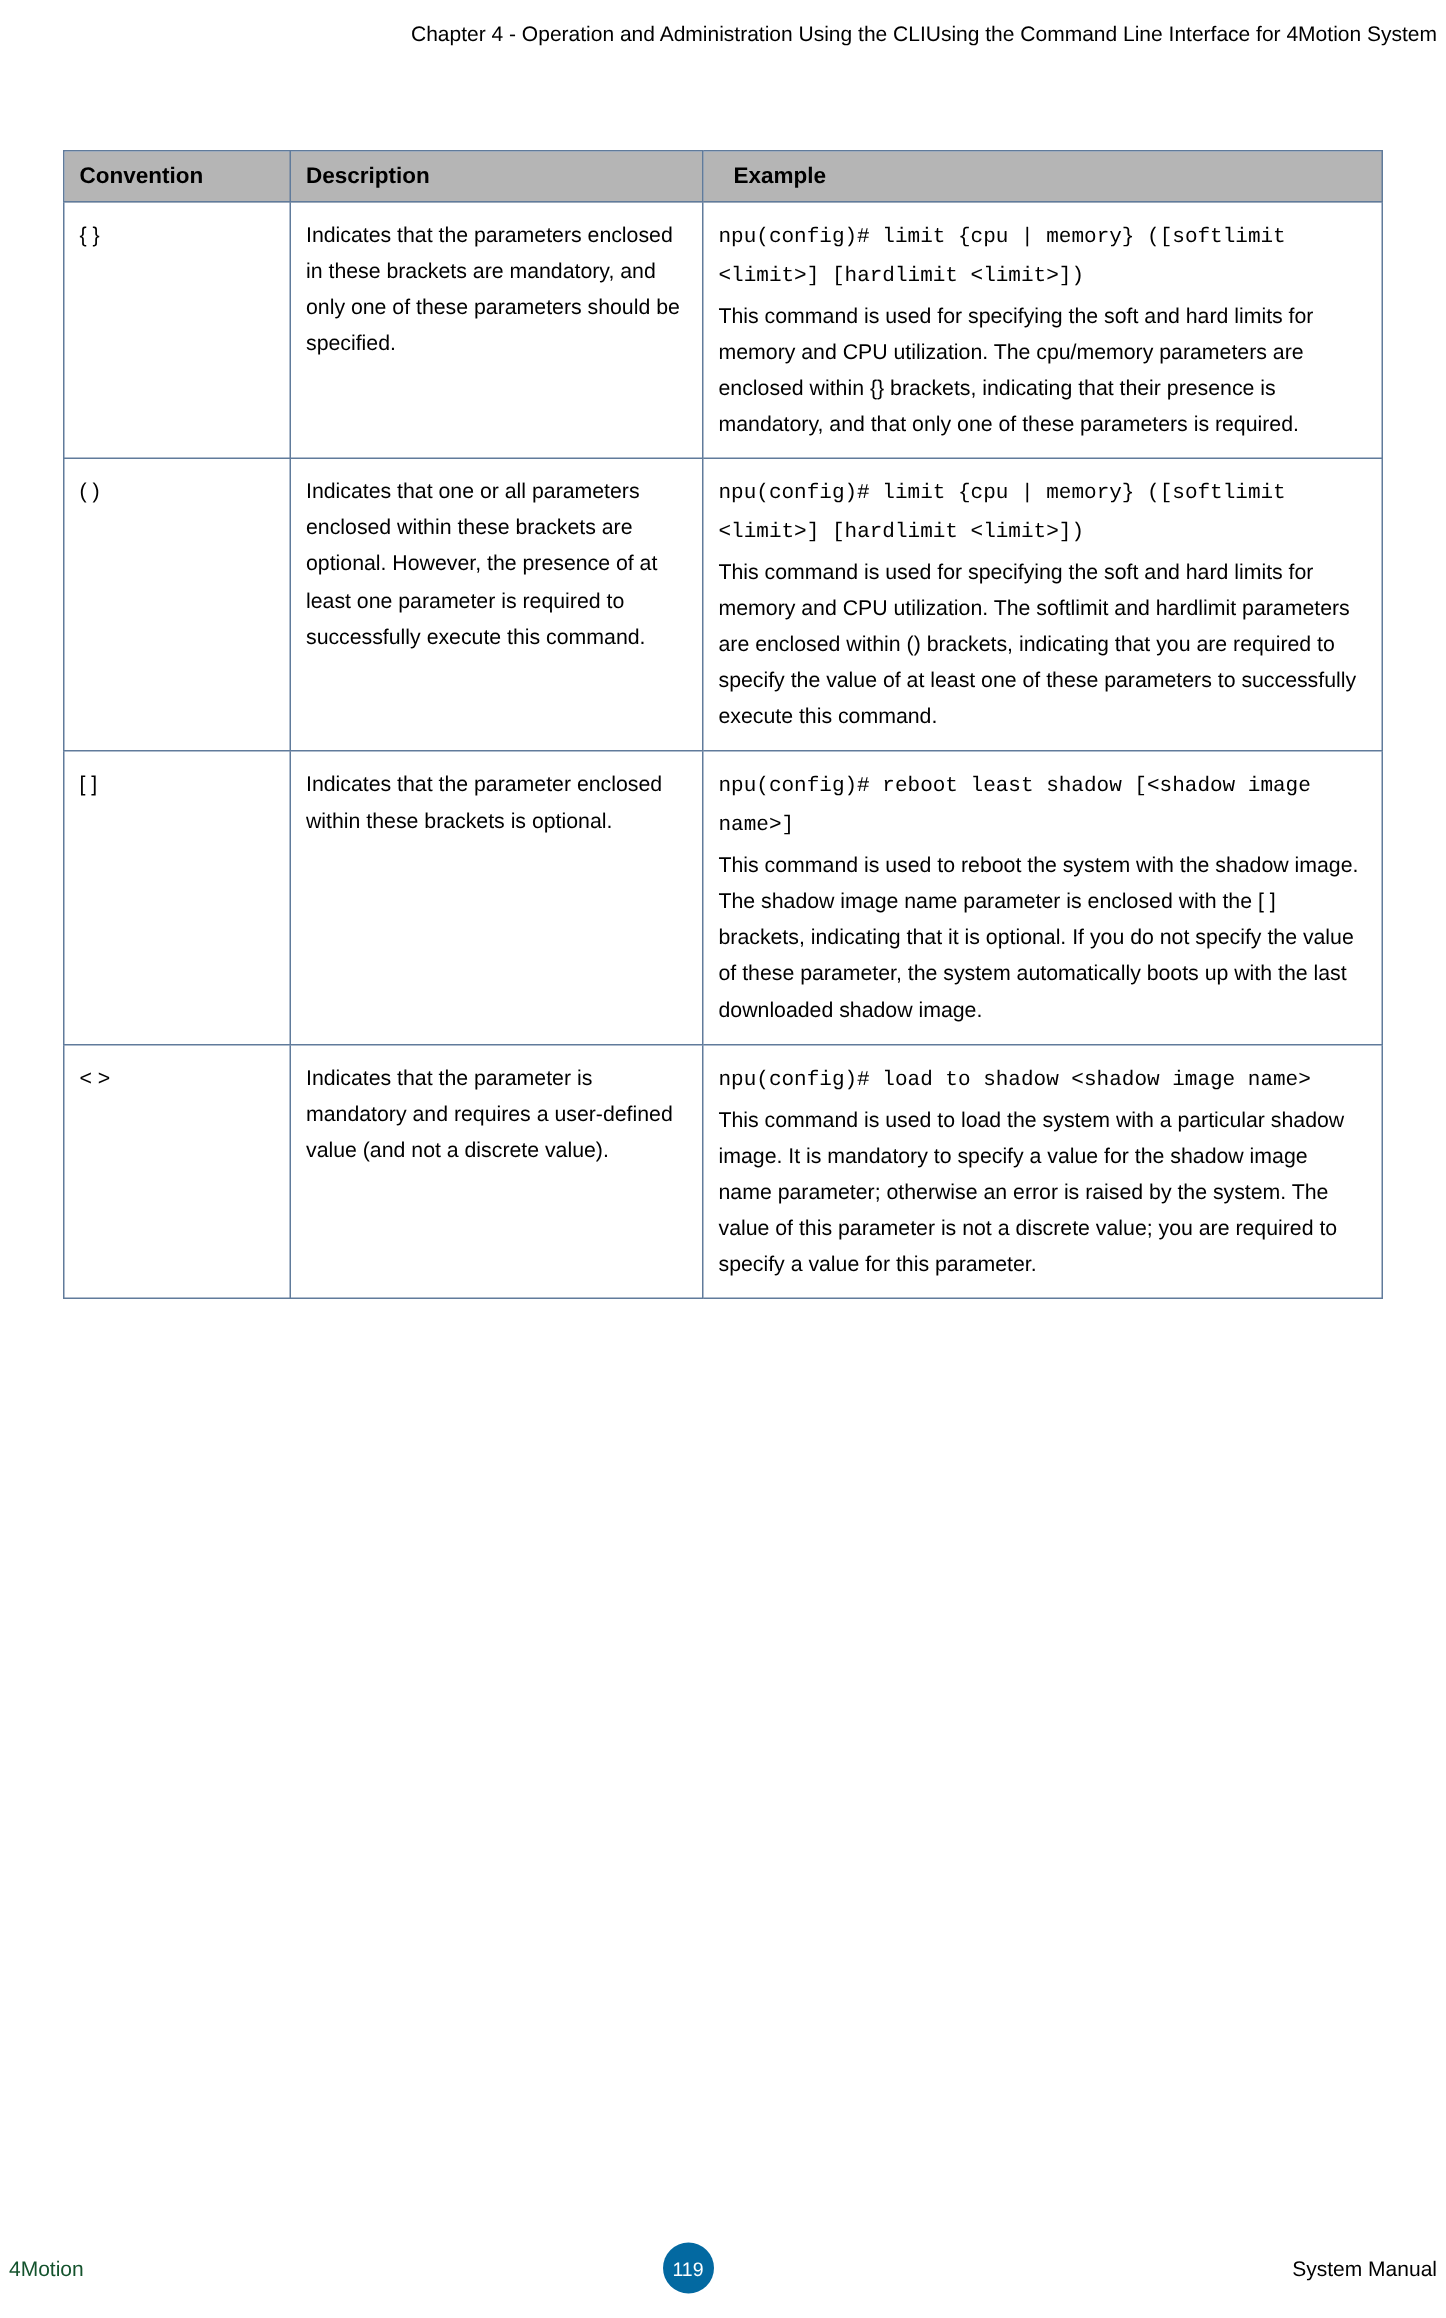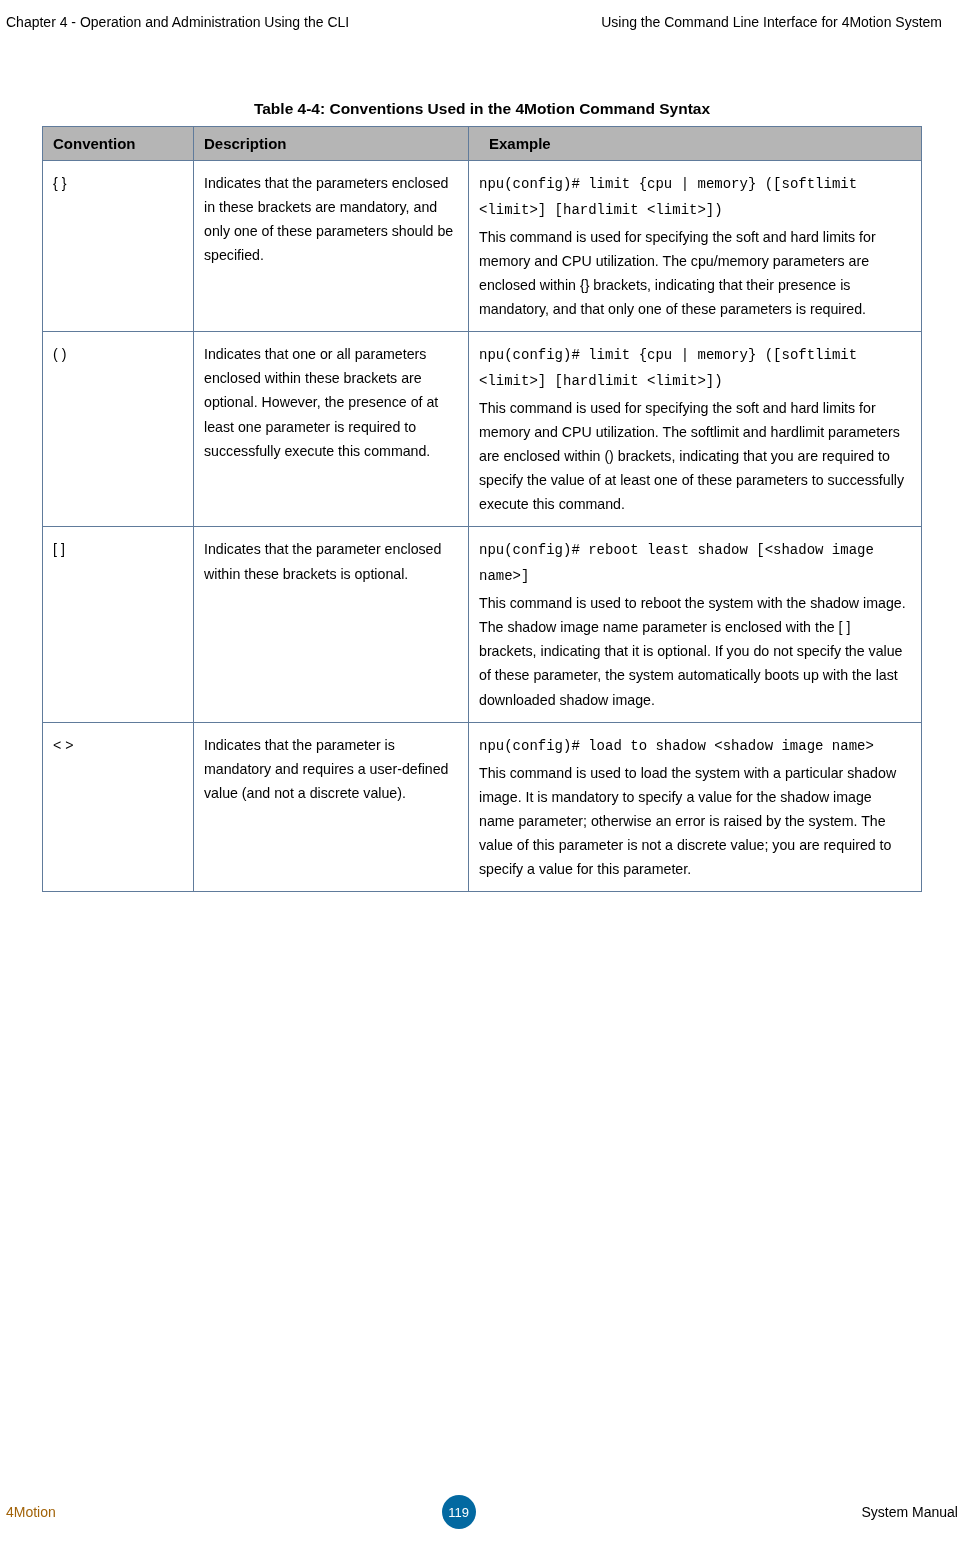--- a/index.html
+++ b/index.html
@@ -1,43 +1,42 @@
 <!DOCTYPE html>
 <html><head>
 <meta charset="utf-8">
 <style>
 * { margin: 0; padding: 0; box-sizing: border-box; }
 body { font-family: Arial, Helvetica, sans-serif; font-size: 14px; color: #000; width: 964px; height: 1545px; position: relative; background: #fff; }
-.header { display: flex; justify-content: space-between; padding: 14px 22px 0 6px; font-size: 14px; }
+.header { display: flex; justify-content: flex-end; padding: 14px 6px 0 6px; font-size: 14px; }
 .content { padding: 70px 42px 0 42px; }
 .table-title { text-align: center; font-weight: bold; font-size: 15.5px; margin-bottom: 8px; }
 table { border-collapse: collapse; width: 100%; border: 1px solid #607b9b; }
 th { background: #b5b5b5; font-weight: bold; text-align: left; padding: 8px 10px; border: 1px solid #607b9b; font-size: 15px; }
 td { border: 1px solid #607b9b; padding: 10px 10px; vertical-align: top; font-size: 14.2px; line-height: 1.7; }
 .col1 { width: 151px; }
 .col2 { width: 275px; }
 .col3 { width: auto; padding-left: 20px; }
 code, .mono { font-family: 'Courier New', monospace; font-size: 14px; }
 .mono-bold { font-family: 'Courier New', monospace; font-weight: normal; font-size: 14px; }
 .example-desc { margin-top: 2px; line-height: 1.7; }
 .footer { position: absolute; bottom: 16px; left: 0; right: 0; display: flex; justify-content: space-between; align-items: center; padding: 0 6px; font-size: 14px; }
-.footer-left { color: #a16207; }
+.footer-left { color: #14532d; }
 .footer-right { color: #000000; }
 .page-badge { background: #0369a1; color: #fff; width: 34px; height: 34px; border-radius: 50%; display: flex; align-items: center; justify-content: center; font-size: 13px; }
 </style>
 </head>
 <body>
 
 <div class="header">
   <span>Chapter 4 - Operation and Administration Using the CLI</span>
   <span>Using the Command Line Interface for 4Motion System</span>
 </div>
 
 <div class="content">
-  <div class="table-title">Table 4-4: Conventions Used in the 4Motion Command Syntax</div>
   <table>
     <thead>
       <tr>
         <th class="col1">Convention</th>
         <th class="col2">Description</th>
         <th class="col3">Example</th>
       </tr>
     </thead>
     <tbody>
       <tr>

